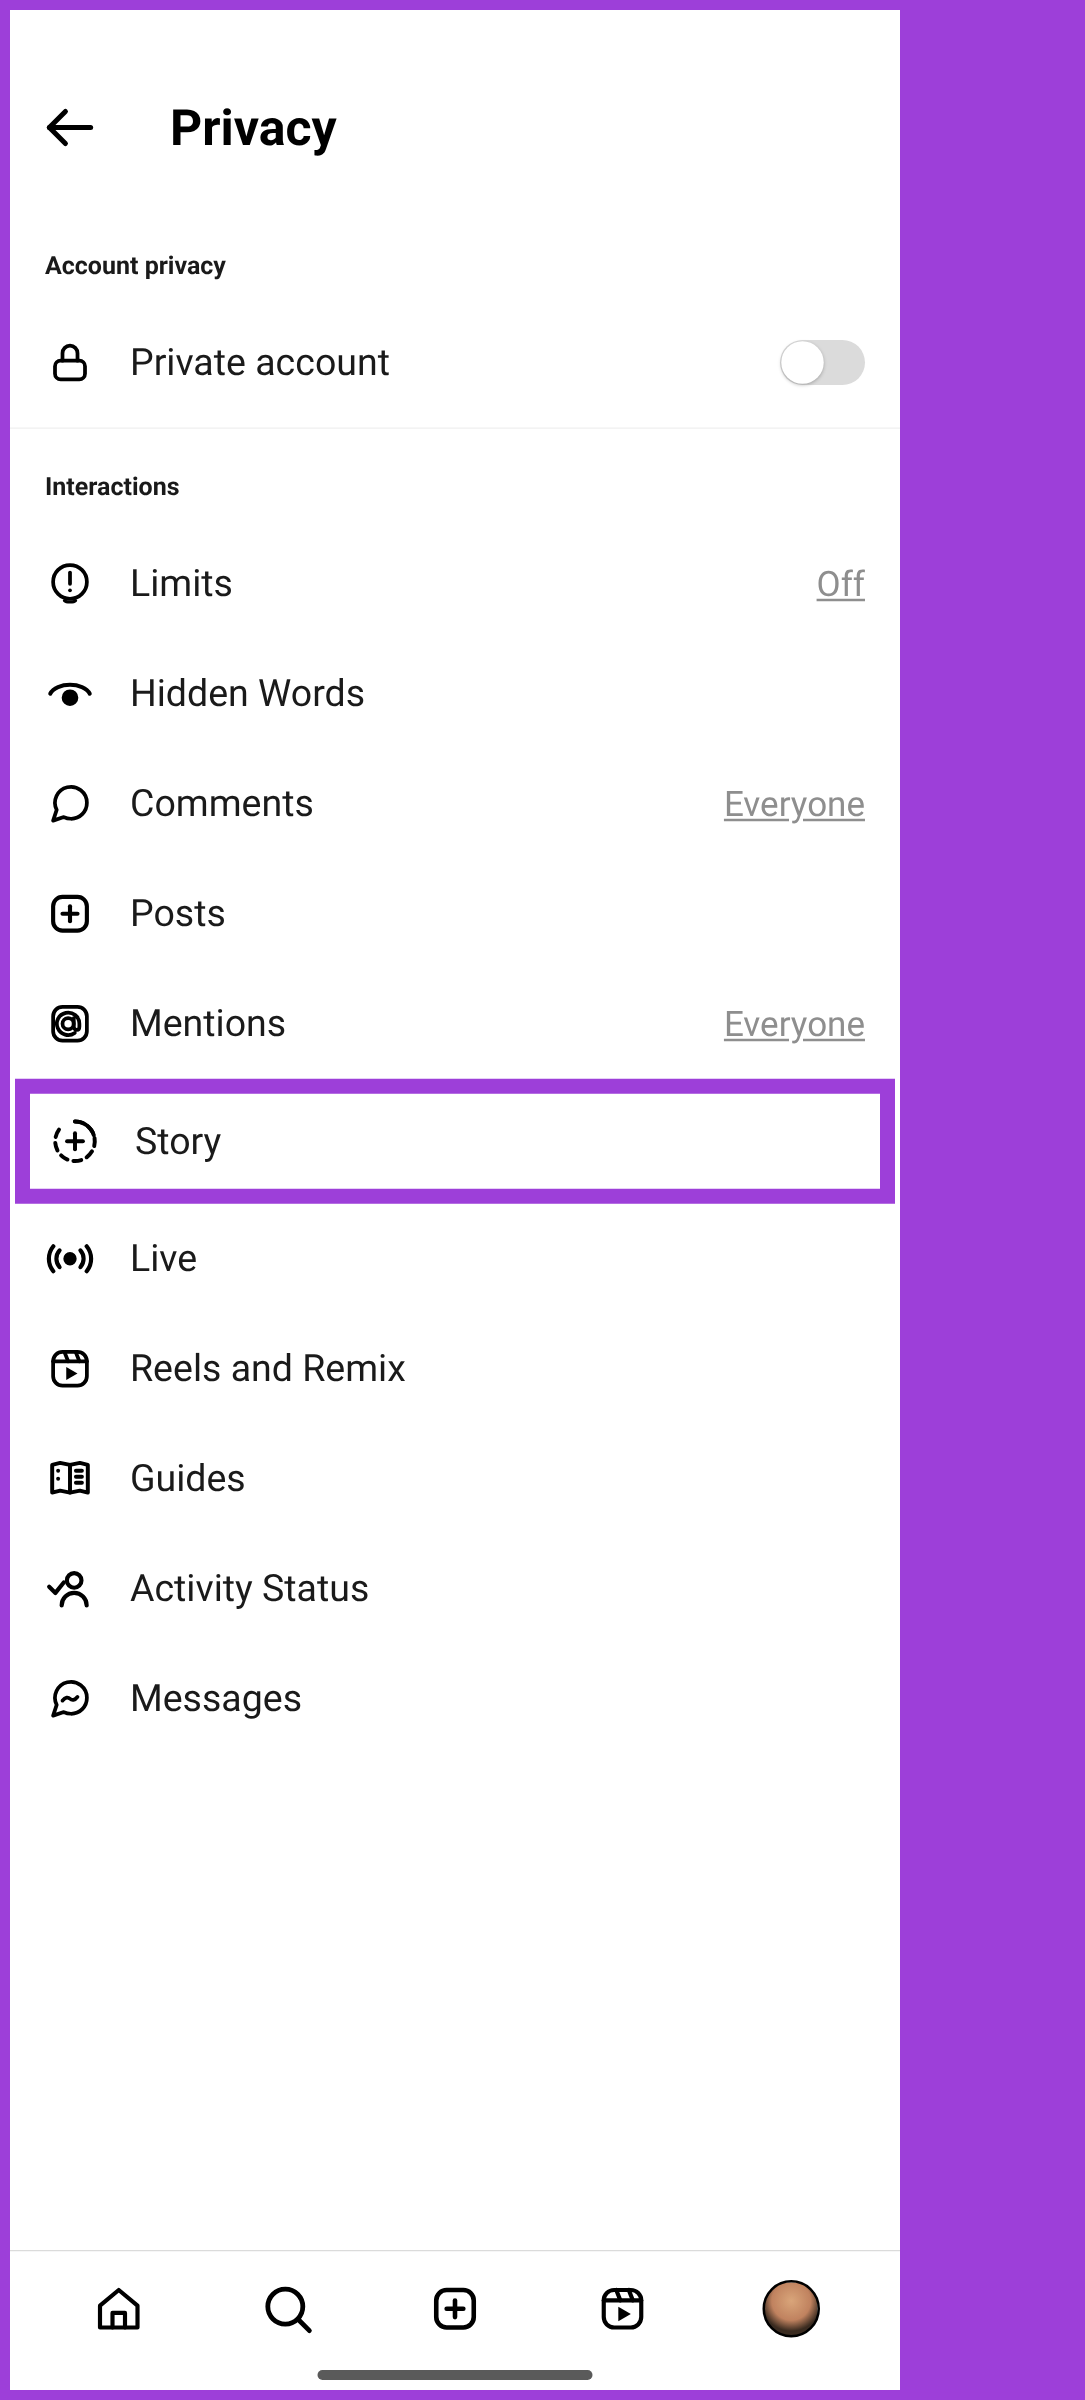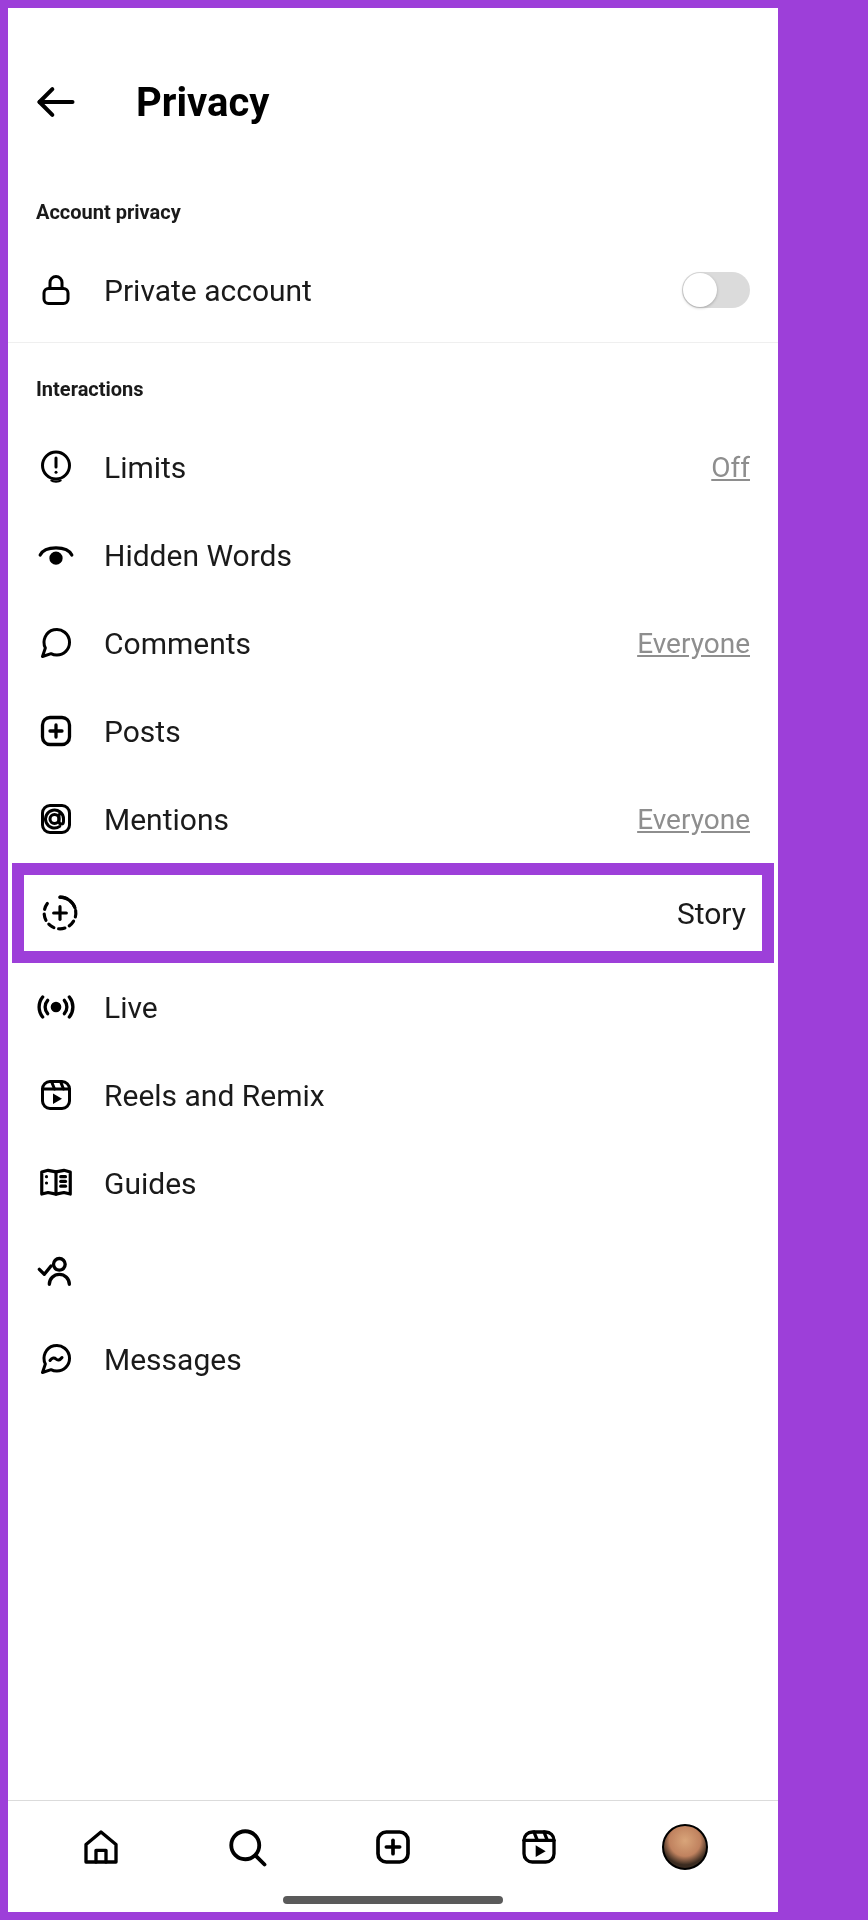--- a/index.html
+++ b/index.html
@@ -6,21 +6,21 @@
 body {
   font-family: -apple-system, BlinkMacSystemFont, "Segoe UI", Roboto, Helvetica, Arial, sans-serif;
   background: #9d3fd9;
   width: 868px;
   height: 1920px;
   overflow: hidden;
 }
 .frame {
   background: #fff;
   margin: 8px;
-  width: 770px;
+  width: 712px;
   height: 1904px;
   display: flex;
   flex-direction: column;
   position: relative;
 }
 .header {
   display: flex;
   align-items: center;
   padding: 70px 24px 40px 24px;
   gap: 56px;
@@ -77,21 +77,20 @@
   box-shadow: 0 1px 3px rgba(0,0,0,0.25);
 }
 .divider {
   height: 1px;
   background: #efefef;
   margin-top: 8px;
 }
 .highlight-wrap {
   border: 12px solid #9d3fd9;
   margin: 0 4px;
-  text-align: right;
 }
 .highlight-wrap .row {
   padding: 18px 16px;
 }
 .bottom-nav {
   position: absolute;
   bottom: 0; left: 0; right: 0;
   height: 112px;
   border-top: 1px solid #dbdbdb;
   display: flex;
@@ -265,20 +264,21 @@
     </div>
 
     <div class="row">
       <div class="icon-slot">
         <svg width="40" height="40" viewBox="0 0 24 24" fill="none" stroke="#000" stroke-width="2" stroke-linecap="round" stroke-linejoin="round">
             <circle cx="14" cy="8" r="3.5"></circle>
             <path d="M8 20c0-3.3 2.7-6 6-6s6 2.7 6 6"></path>
             <polyline points="2 11 5 14 9 9"></polyline>
           </svg>
       </div>
+      <div class="row-label">Activity Status</div>
     </div>
 
     <div class="row">
       <div class="icon-slot">
         <svg width="36" height="36" viewBox="0 0 24 24" fill="none" stroke="#000" stroke-width="2" stroke-linecap="round" stroke-linejoin="round">
             <path d="M21 11.5a8.38 8.38 0 0 1-8.5 8.5 8.5 8.5 0 0 1-3.8-.9L3 21l1.9-5.7A8.5 8.5 0 1 1 21 11.5z"></path>
             <path d="M8 13c1.5-2 3-2 4-1s2.5 1 4-1"></path>
           </svg>
       </div>
       <div class="row-label">Messages</div>

